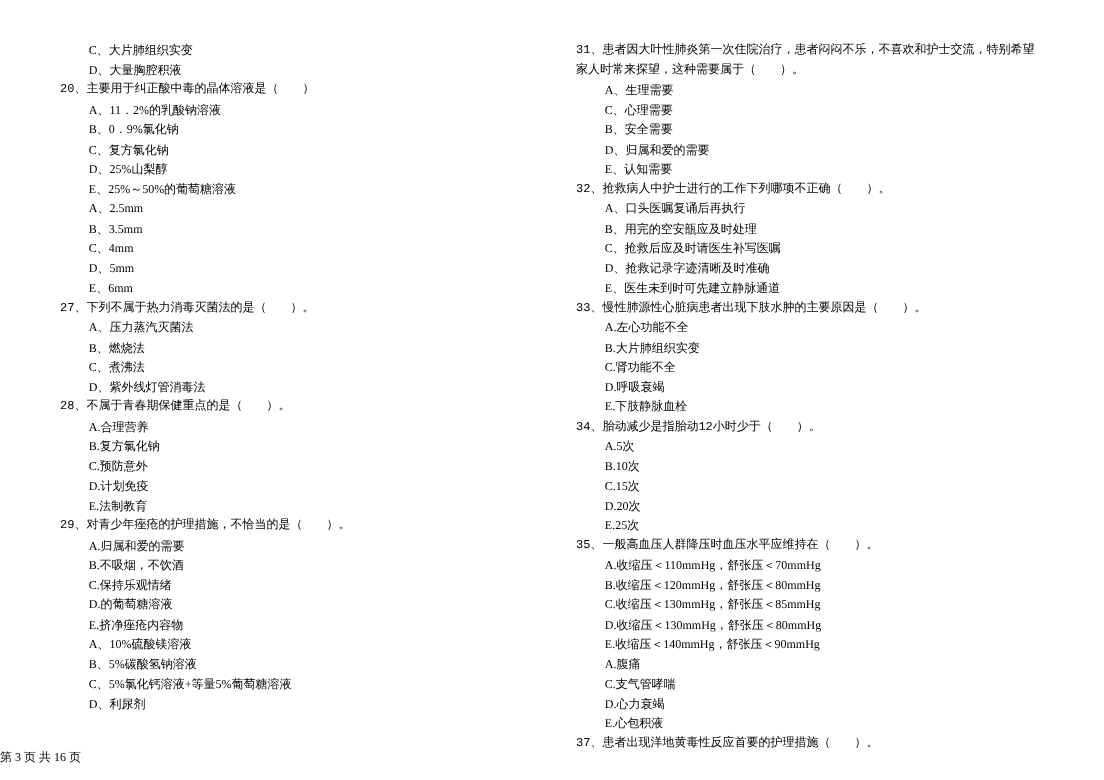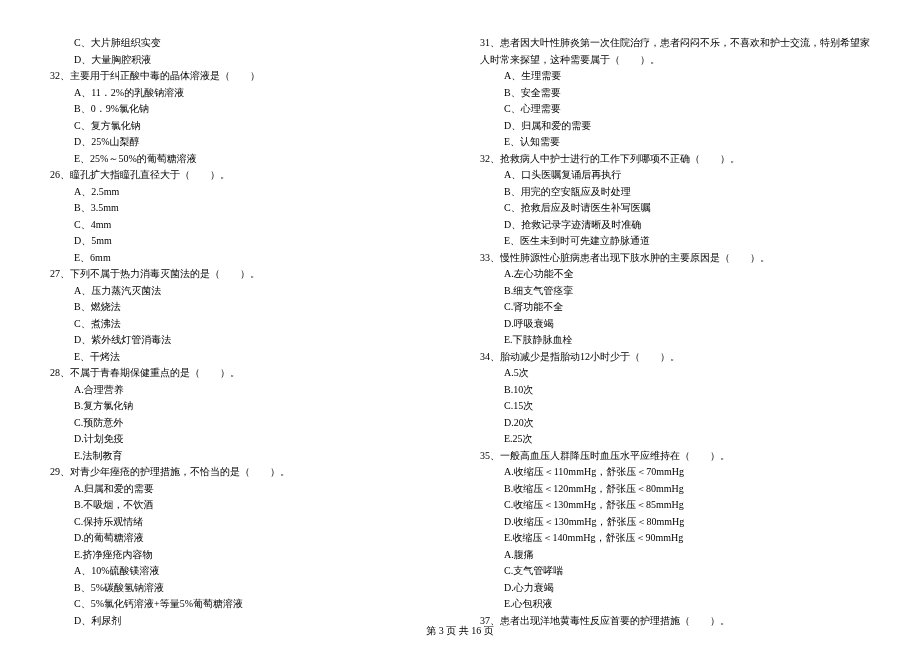--- a/index.html
+++ b/index.html
@@ -23,88 +23,86 @@
     }
     .column {
       flex: 1;
       line-height: 1.65;
     }
     .option {
       padding-left: 24px;
     }
     .question {
       padding-left: 0;
+      font-family: Liberation Mono, monospace;
     }
     .footer {
       position: absolute;
       bottom: 12px;
       left: 0;
       right: 0;
-      text-align: center;
       font-size: 10px;
     }
   </style>
 </head>
 <body>
 
 <div class="content">
   <div class="column" id="left-col">
       <div class="option">C、大片肺组织实变</div>
       <div class="option">D、大量胸腔积液</div>
-      <div class="question">32、主要用于纠正酸中毒的晶体溶液是（　　）</div>
+      <div class="question">20、主要用于纠正酸中毒的晶体溶液是（　　）</div>
       <div class="option">A、11．2%的乳酸钠溶液</div>
       <div class="option">B、0．9%氯化钠</div>
       <div class="option">C、复方氯化钠</div>
       <div class="option">D、25%山梨醇</div>
       <div class="option">E、25%～50%的葡萄糖溶液</div>
-      <div class="question">26、瞳孔扩大指瞳孔直径大于（　　）。</div>
       <div class="option">A、2.5mm</div>
       <div class="option">B、3.5mm</div>
       <div class="option">C、4mm</div>
       <div class="option">D、5mm</div>
       <div class="option">E、6mm</div>
       <div class="question">27、下列不属于热力消毒灭菌法的是（　　）。</div>
       <div class="option">A、压力蒸汽灭菌法</div>
       <div class="option">B、燃烧法</div>
       <div class="option">C、煮沸法</div>
       <div class="option">D、紫外线灯管消毒法</div>
-      <div class="option">E、干烤法</div>
       <div class="question">28、不属于青春期保健重点的是（　　）。</div>
       <div class="option">A.合理营养</div>
       <div class="option">B.复方氯化钠</div>
       <div class="option">C.预防意外</div>
       <div class="option">D.计划免疫</div>
       <div class="option">E.法制教育</div>
       <div class="question">29、对青少年痤疮的护理措施，不恰当的是（　　）。</div>
       <div class="option">A.归属和爱的需要</div>
       <div class="option">B.不吸烟，不饮酒</div>
       <div class="option">C.保持乐观情绪</div>
       <div class="option">D.的葡萄糖溶液</div>
       <div class="option">E.挤净痤疮内容物</div>
       <div class="option">A、10%硫酸镁溶液</div>
       <div class="option">B、5%碳酸氢钠溶液</div>
       <div class="option">C、5%氯化钙溶液+等量5%葡萄糖溶液</div>
       <div class="option">D、利尿剂</div>
     </div>
   <div class="column" id="right-col">
       <div class="question">31、患者因大叶性肺炎第一次住院治疗，患者闷闷不乐，不喜欢和护士交流，特别希望家人时常来探望，这种需要属于（　　）。</div>
       <div class="option">A、生理需要</div>
+      <div class="option">C、心理需要</div>
       <div class="option">B、安全需要</div>
-      <div class="option">C、心理需要</div>
       <div class="option">D、归属和爱的需要</div>
       <div class="option">E、认知需要</div>
       <div class="question">32、抢救病人中护士进行的工作下列哪项不正确（　　）。</div>
       <div class="option">A、口头医嘱复诵后再执行</div>
       <div class="option">B、用完的空安瓿应及时处理</div>
       <div class="option">C、抢救后应及时请医生补写医嘱</div>
       <div class="option">D、抢救记录字迹清晰及时准确</div>
       <div class="option">E、医生未到时可先建立静脉通道</div>
       <div class="question">33、慢性肺源性心脏病患者出现下肢水肿的主要原因是（　　）。</div>
       <div class="option">A.左心功能不全</div>
-      <div class="option">B.细支气管痉挛</div>
+      <div class="option">B.大片肺组织实变</div>
       <div class="option">C.肾功能不全</div>
       <div class="option">D.呼吸衰竭</div>
       <div class="option">E.下肢静脉血栓</div>
       <div class="question">34、胎动减少是指胎动12小时少于（　　）。</div>
       <div class="option">A.5次</div>
       <div class="option">B.10次</div>
       <div class="option">C.15次</div>
       <div class="option">D.20次</div>
       <div class="option">E.25次</div>
       <div class="question">35、一般高血压人群降压时血压水平应维持在（　　）。</div>

